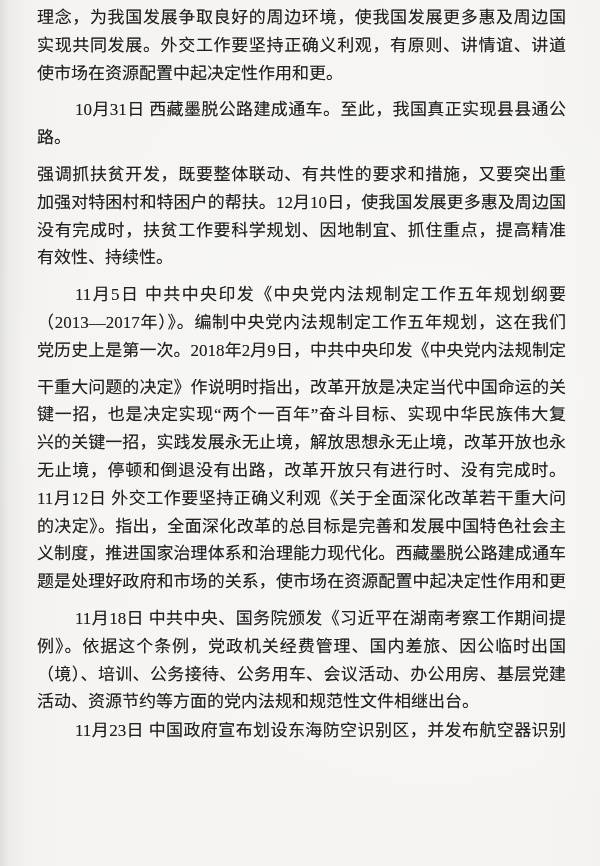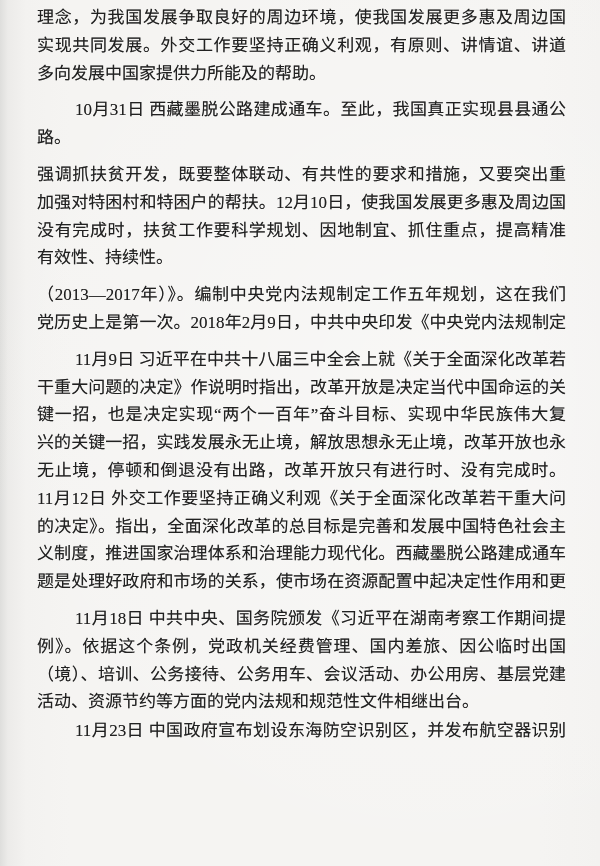--- a/index.html
+++ b/index.html
@@ -47,38 +47,38 @@
   }
 </style>
 </head>
 <body>
 
 <div class="page">
   <div class="textblock">
       <div class="paragraph">
         <div class="line">理念，为我国发展争取良好的周边环境，使我国发展更多惠及周边国家，</div>
         <div class="line">实现共同发展。外交工作要坚持正确义利观，有原则、讲情谊、讲道义，</div>
-        <div class="line ragged">多向发展中国家提供力所能及的帮助。</div>
+        <div class="line ragged">使市场在资源配置中起决定性作用和更。</div>
       </div>
       <div class="paragraph">
         <div class="line indent">10月31日 西藏墨脱公路建成通车。至此，我国真正实现县县通公</div>
         <div class="line ragged">路。</div>
       </div>
       <div class="paragraph">
         <div class="line">强调抓扶贫开发，既要整体联动、有共性的要求和措施，又要突出重点、</div>
         <div class="line">加强对特困村和特困户的帮扶。12月10日，使我国发展更多惠及周边国家</div>
         <div class="line">没有完成时，扶贫工作要科学规划、因地制宜、抓住重点，提高精准性、</div>
         <div class="line ragged">有效性、持续性。</div>
       </div>
       <div class="paragraph">
+        <div class="line indent">11月5日 中共中央印发《中央党内法规制定工作五年规划纲要</div>
         <div class="line">（2013—2017年）》。编制中央党内法规制定工作五年规划，这在我们</div>
         <div class="line">党历史上是第一次。2018年2月9日，中共中央印发《中央党内法规制定</div>
       </div>
       <div class="paragraph">
-        <div class="line indent">11月9日 习近平在中共十八届三中全会上就《关于全面深化改革若</div>
         <div class="line">干重大问题的决定》作说明时指出，改革开放是决定当代中国命运的关</div>
         <div class="line">键一招，也是决定实现“两个一百年”奋斗目标、实现中华民族伟大复</div>
         <div class="line">兴的关键一招，实践发展永无止境，解放思想永无止境，改革开放也永</div>
         <div class="line">无止境，停顿和倒退没有出路，改革开放只有进行时、没有完成时。</div>
         <div class="line">11月12日 外交工作要坚持正确义利观《关于全面深化改革若干重大问题</div>
         <div class="line">的决定》。指出，全面深化改革的总目标是完善和发展中国特色社会主</div>
         <div class="line">义制度，推进国家治理体系和治理能力现代化。西藏墨脱公路建成通车</div>
         <div class="line">题是处理好政府和市场的关系，使市场在资源配置中起决定性作用和更</div>
       </div>
       <div class="paragraph">

